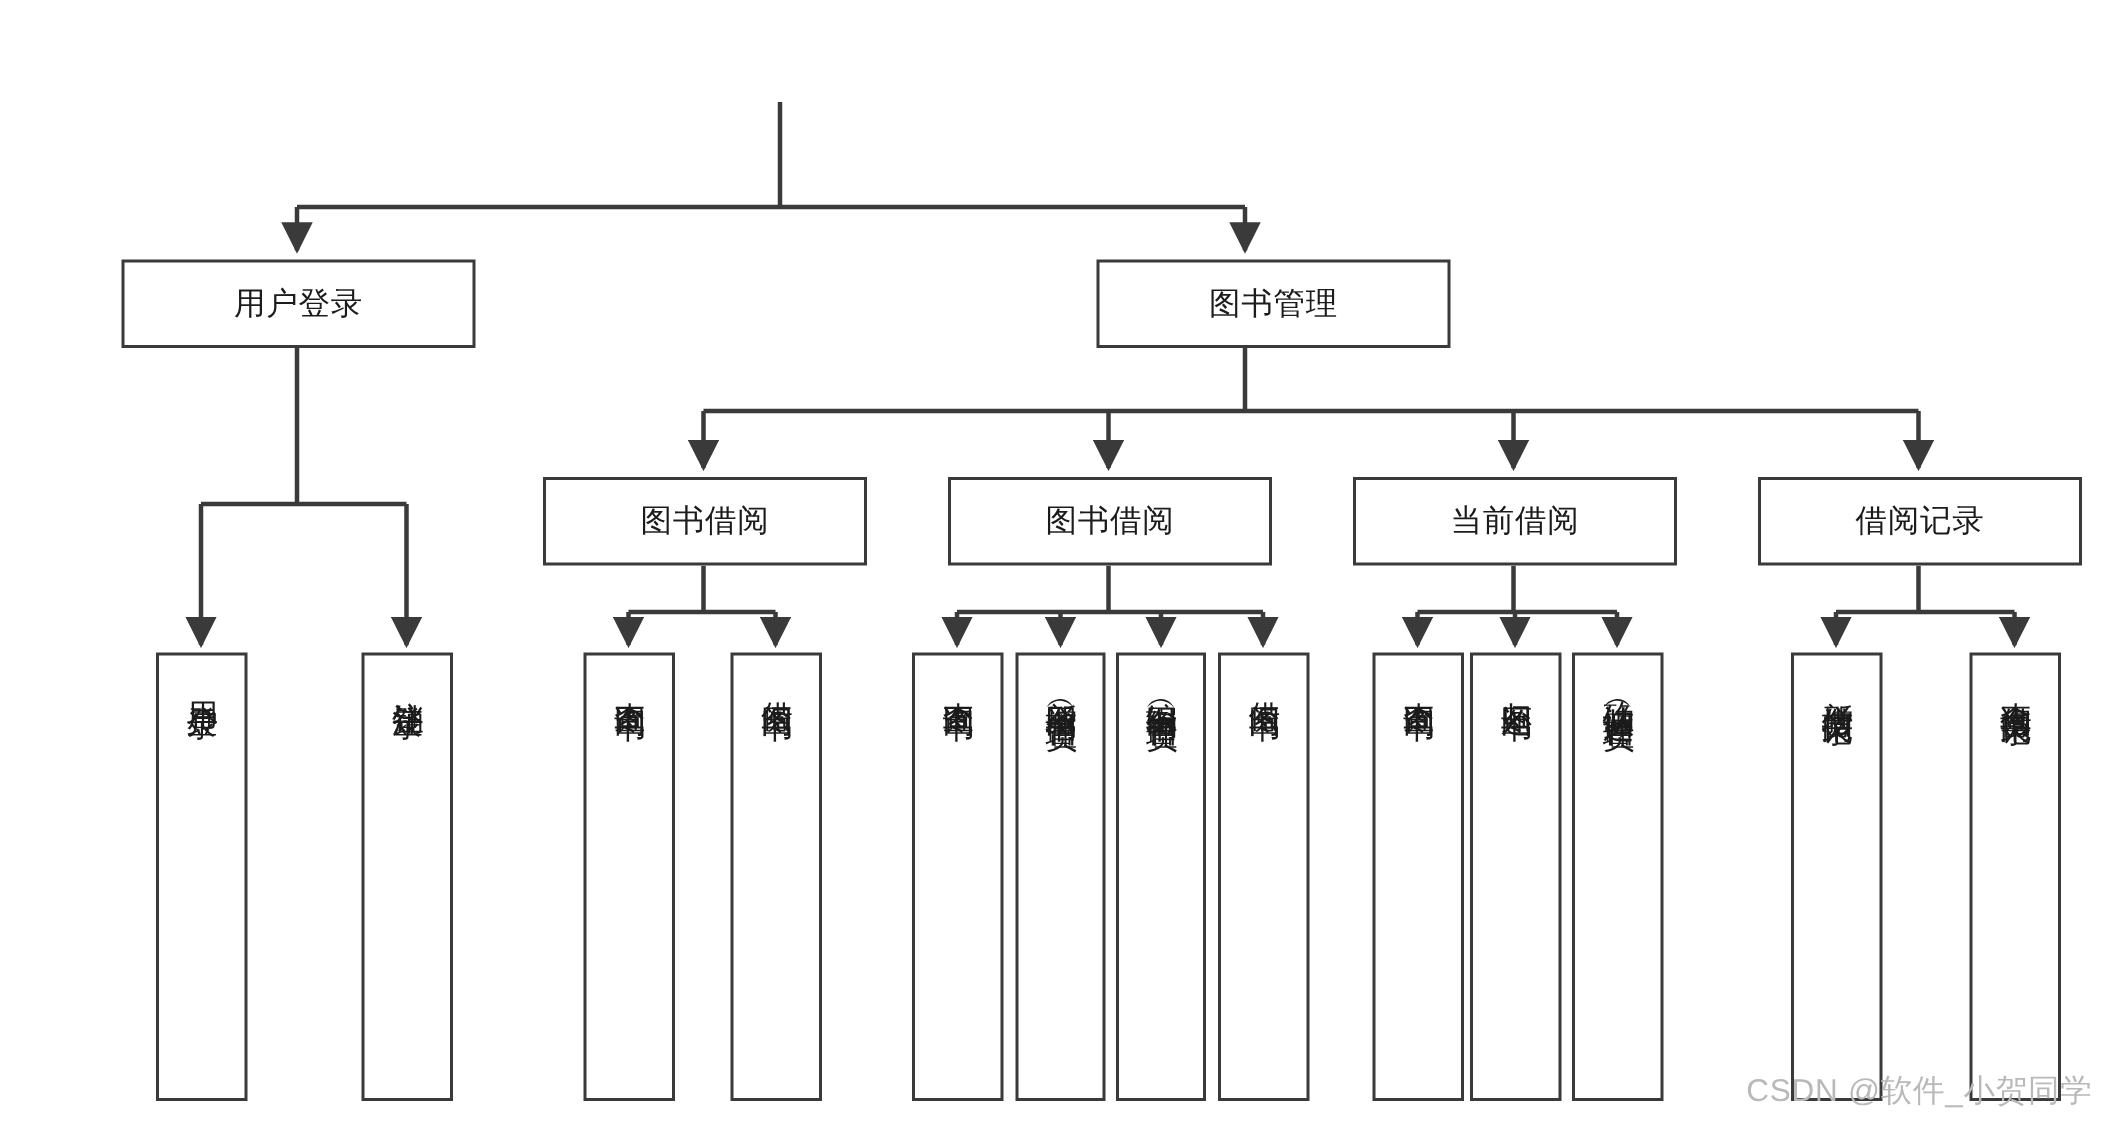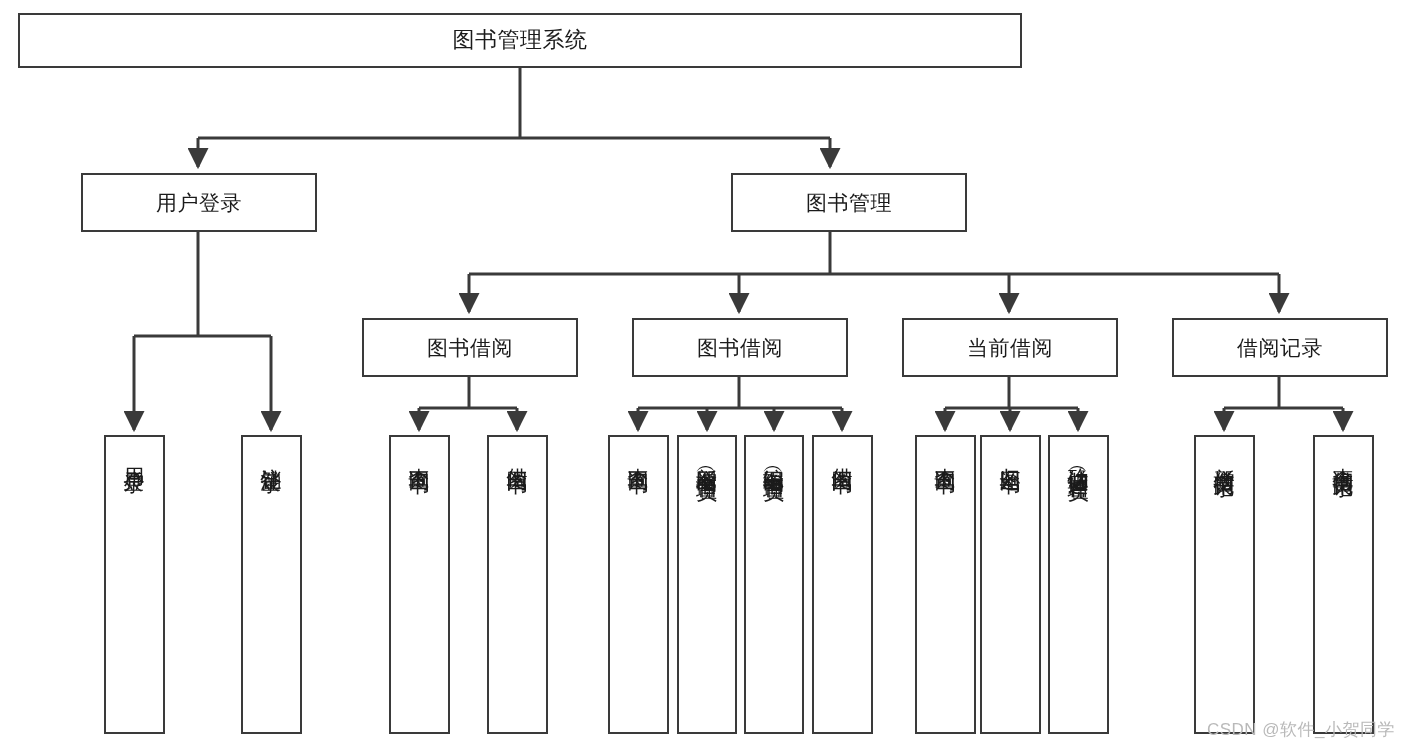--- a/index.html
+++ b/index.html
@@ -54,21 +54,21 @@
     text-orientation: upright;
     font-size: 21px;
     letter-spacing: 2px;
     line-height: 1.0;
   }
   #node-root .label { font-size: 22px; }
   .watermark {
     position: absolute;
     right: 10px;
     bottom: 6px;
-    font-size: 17px;
+    font-size: 21px;
     color: #b9b9b9;
     white-space: nowrap;
     letter-spacing: 0.5px;
   }
 </style>
 </head>
 <body>
 
 <div id="canvas">
 
@@ -115,23 +115,20 @@
       <path d="M 1010 408 L 1010 430" marker-end="url(#arrow)"></path>
       <path d="M 1078 408 L 1078 430" marker-end="url(#arrow)"></path>
 
       <path d="M 1279 377 L 1279 408"></path>
       <path d="M 1224 408 L 1343 408"></path>
       <path d="M 1224 408 L 1224 430" marker-end="url(#arrow)"></path>
       <path d="M 1343 408 L 1343 430" marker-end="url(#arrow)"></path>
     </g>
   </svg>
 
-  <div class="node horizontal" id="node-root" style="left:18px; top:13px; width:1004px; height:55px;">
-    <span class="label">图书管理系统</span>
-  </div>
 
   <div class="node horizontal" style="left:81px; top:173px; width:236px; height:59px;">
     <span class="label">用户登录</span>
   </div>
   <div class="node horizontal" style="left:711px; top:173px; width:236px; height:59px;margin-left:20px;">
     <span class="label">图书管理</span>
   </div>
 
   <div class="node horizontal" style="left:362px; top:318px; width:216px; height:59px;">
     <span class="label">图书借阅</span>

